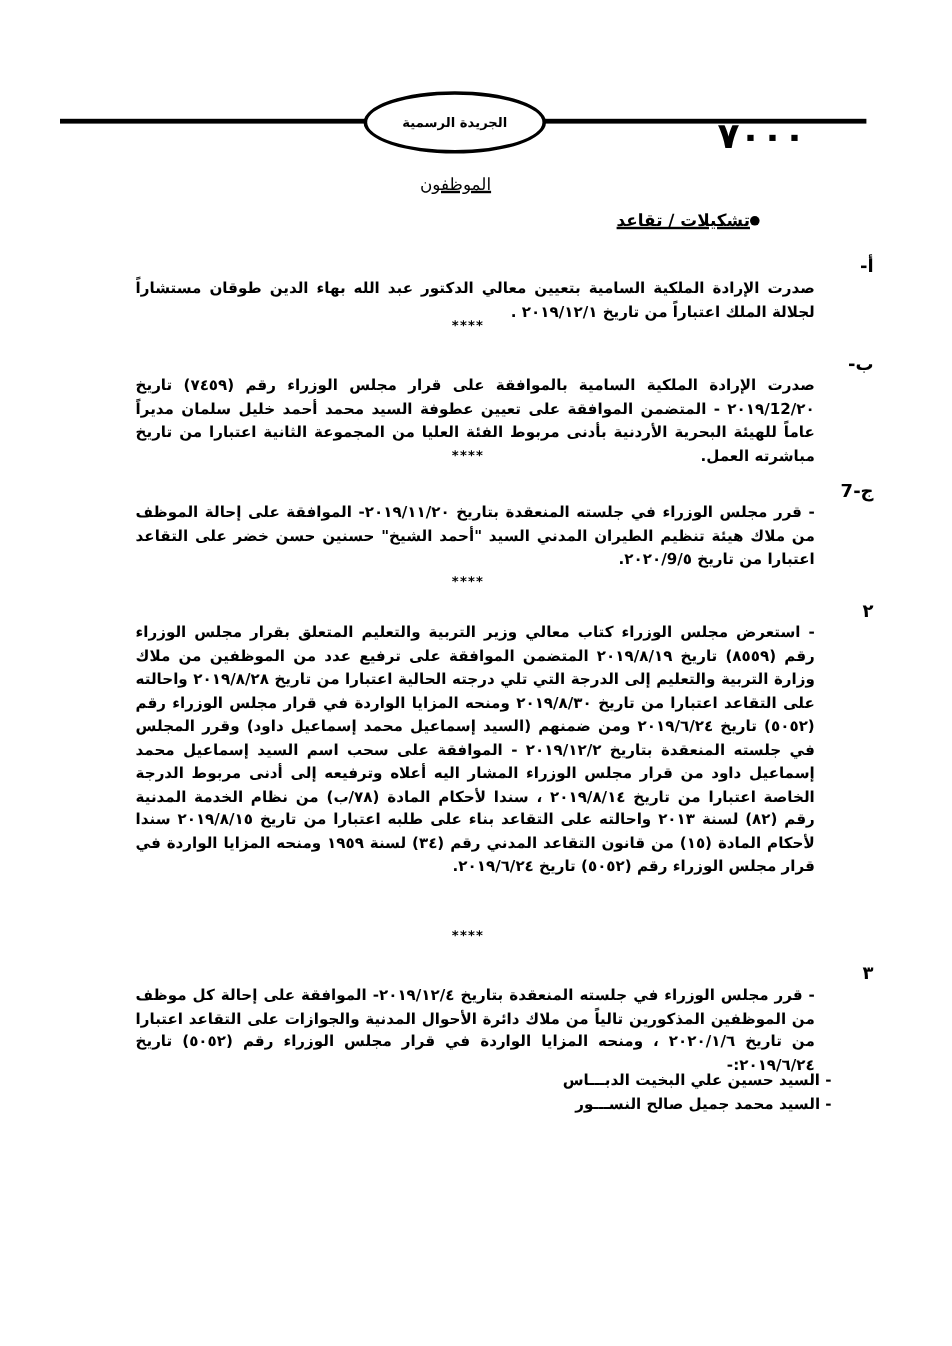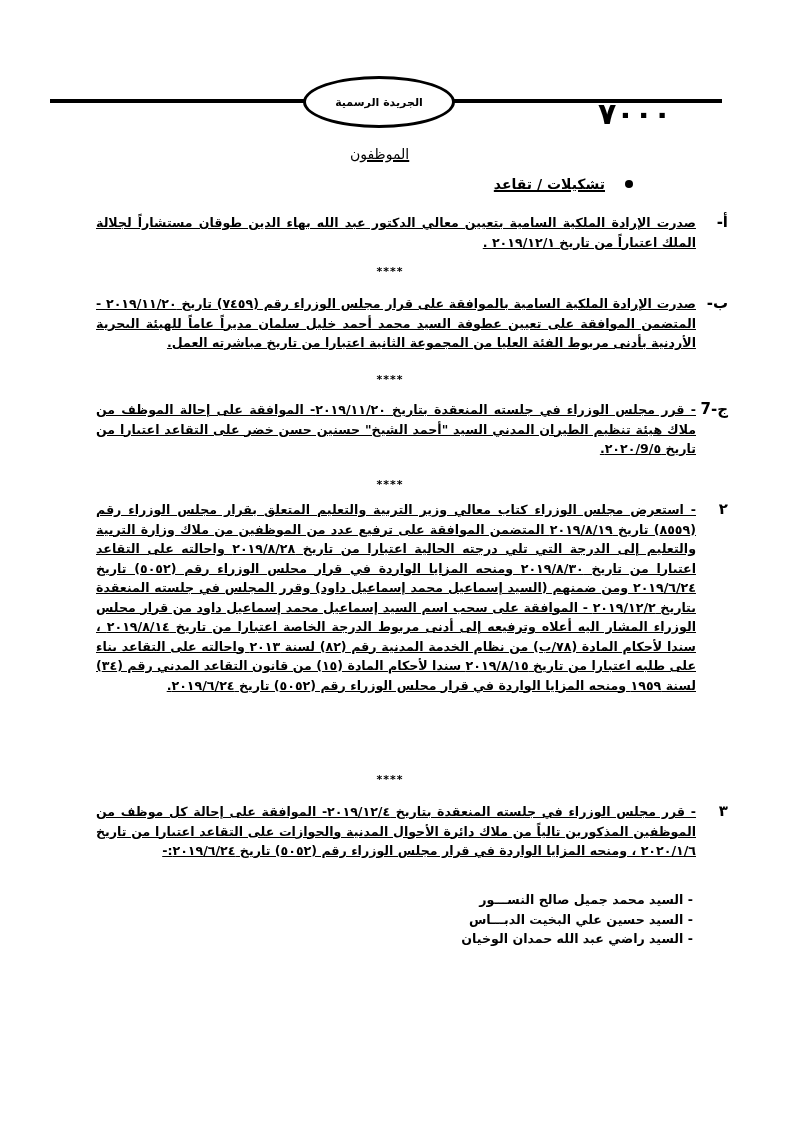--- a/index.html
+++ b/index.html
@@ -23,36 +23,36 @@
     display: flex; align-items: center; justify-content: center;
   }
   .header-oval span { font-size: 11px; font-weight: bold; direction: rtl; text-align: center; }
   .section-title {
     position: absolute; left: 350px; top: 146px;
     font-size: 14px; font-weight: normal; text-decoration: underline;
     text-decoration-thickness: 2px; direction: rtl;
   }
   .subsection {
     position: absolute; right: 160px; top: 176px;
-    direction: rtl; display: flex; align-items: center; gap: 20px;
+    direction: rtl; display: flex; align-items: center; gap: 0;
   }
   .subsection .bullet { width: 8px; height: 8px; border-radius: 50%; background: #000; }
   .subsection .label {
     font-size: 14px; font-weight: bold; text-decoration: underline;
     text-decoration-thickness: 2px;
   }
   .item {
     position: absolute; left: 96px; width: 600px;
     direction: rtl; text-align: justify; font-weight: bold;
     font-size: 12.6px; line-height: 19.5px;
   }
   .item .marker {
     position: absolute; right: -32px; top: 0; font-size: 15px; font-weight: bold;
   }
-  .item p { margin: 0; text-decoration: underline; }
+  .item p { margin: 17px; }
   .sep {
     position: absolute; left: 360px; width: 60px; text-align: center;
     font-size: 11px; font-weight: bold; letter-spacing: 1px;
   }
   .names { position: absolute; right: 100px; top: 890px; direction: rtl;
            font-size: 12.6px; font-weight: bold; line-height: 19.5px; }
   .names div { margin: 0; }
 </style>
 </head>
 <body>
@@ -71,21 +71,21 @@
 </div>
 
 <div class="item" style="top:213px;">
   <span class="marker">أ-</span>
   <p>صدرت الإرادة الملكية السامية بتعيين معالي الدكتور عبد الله بهاء الدين طوقان مستشاراً لجلالة الملك اعتباراً من تاريخ ٢٠١٩/١٢/١ .</p>
 </div>
 <div class="sep" style="top:265px;">****</div>
 
 <div class="item" style="top:294px;">
   <span class="marker">ب-</span>
-  <p>صدرت الإرادة الملكية السامية بالموافقة على قرار مجلس الوزراء رقم (٧٤٥٩) تاريخ ٢٠١٩/١١/٢٠ - المتضمن الموافقة على تعيين عطوفة السيد محمد أحمد خليل سلمان مديراً عاماً للهيئة البحرية الأردنية بأدنى مربوط الفئة العليا من المجموعة الثانية اعتبارا من تاريخ مباشرته العمل.</p>
+  <p>صدرت الإرادة الملكية السامية بالموافقة على قرار مجلس الوزراء رقم (٧٤٥٩) تاريخ ٢٠١٩/12/٢٠ - المتضمن الموافقة على تعيين عطوفة السيد محمد أحمد خليل سلمان مديراً عاماً للهيئة البحرية الأردنية بأدنى مربوط الفئة العليا من المجموعة الثانية اعتبارا من تاريخ مباشرته العمل.</p>
 </div>
 <div class="sep" style="top:373px;">****</div>
 
 <div class="item" style="top:400px;">
   <span class="marker">ج-7</span>
   <p>- قرر مجلس الوزراء في جلسته المنعقدة بتاريخ ٢٠١٩/١١/٢٠- الموافقة على إحالة الموظف من ملاك هيئة تنظيم الطيران المدني السيد "أحمد الشيخ" حسنين حسن خضر على التقاعد اعتبارا من تاريخ ٢٠٢٠/9/٥.</p>
 </div>
 <div class="sep" style="top:478px;">****</div>
 
 <div class="item" style="top:500px;">
@@ -93,16 +93,15 @@
   <p>- استعرض مجلس الوزراء كتاب معالي وزير التربية والتعليم المتعلق بقرار مجلس الوزراء رقم (٨٥٥٩) تاريخ ٢٠١٩/٨/١٩ المتضمن الموافقة على ترفيع عدد من الموظفين من ملاك وزارة التربية والتعليم إلى الدرجة التي تلي درجته الحالية اعتبارا من تاريخ ٢٠١٩/٨/٢٨ واحالته على التقاعد اعتبارا من تاريخ ٢٠١٩/٨/٣٠ ومنحه المزايا الواردة في قرار مجلس الوزراء رقم (٥٠٥٢) تاريخ ٢٠١٩/٦/٢٤ ومن ضمنهم (السيد إسماعيل محمد إسماعيل داود) وقرر المجلس في جلسته المنعقدة بتاريخ ٢٠١٩/١٢/٢ - الموافقة على سحب اسم السيد إسماعيل محمد إسماعيل داود من قرار مجلس الوزراء المشار اليه أعلاه وترفيعه إلى أدنى مربوط الدرجة الخاصة اعتبارا من تاريخ ٢٠١٩/٨/١٤ ، سندا لأحكام المادة (٧٨/ب) من نظام الخدمة المدنية رقم (٨٢) لسنة ٢٠١٣ واحالته على التقاعد بناء على طلبه اعتبارا من تاريخ ٢٠١٩/٨/١٥ سندا لأحكام المادة (١٥) من قانون التقاعد المدني رقم (٣٤) لسنة ١٩٥٩ ومنحه المزايا الواردة في قرار مجلس الوزراء رقم (٥٠٥٢) تاريخ ٢٠١٩/٦/٢٤.</p>
 </div>
 <div class="sep" style="top:773px;">****</div>
 
 <div class="item" style="top:802px;">
   <span class="marker">٣</span>
   <p>- قرر مجلس الوزراء في جلسته المنعقدة بتاريخ ٢٠١٩/١٢/٤- الموافقة على إحالة كل موظف من الموظفين المذكورين تالياً من ملاك دائرة الأحوال المدنية والجوازات على التقاعد اعتبارا من تاريخ ٢٠٢٠/١/٦ ، ومنحه المزايا الواردة في قرار مجلس الوزراء رقم (٥٠٥٢) تاريخ ٢٠١٩/٦/٢٤:-</p>
 </div>
 
 <div class="names">
+  <div>- السيد حسين علي البخيت الدبـــاس</div>
   <div>- السيد محمد جميل صالح النســـور</div>
-  <div>- السيد حسين علي البخيت الدبـــاس</div>
-  <div>- السيد راضي عبد الله حمدان الوخيان</div>
 </div>
 
 </body></html>

